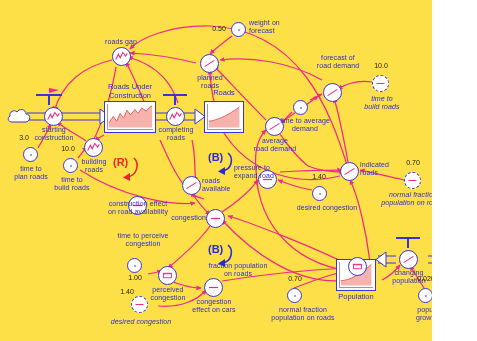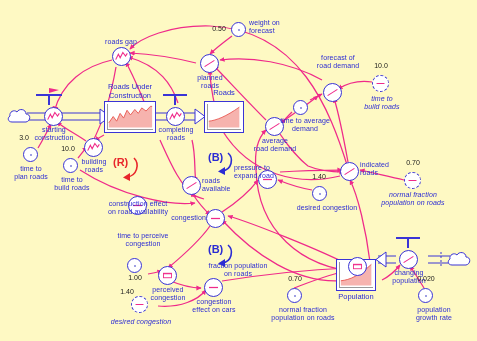--- a/index.html
+++ b/index.html
@@ -1,19 +1,19 @@
 <!DOCTYPE html>
 <html><head>
 <meta charset="utf-8">
 <style>
   html,body{margin:0;padding:0;background:#ffffff;}
   #canvas{
     position:relative;
-    width:477px;height:341px;
-    background:#fef9c3;
+    width:432px;height:341px;
+    background:#fde047;
     font-family:"Liberation Sans", sans-serif;
     overflow:hidden;
   }
   #arrows{position:absolute;left:0;top:0;width:477px;height:341px;}
 
   
   .lbl{
     position:absolute;
     color:#2b2bd4;
     font-size:7px;

